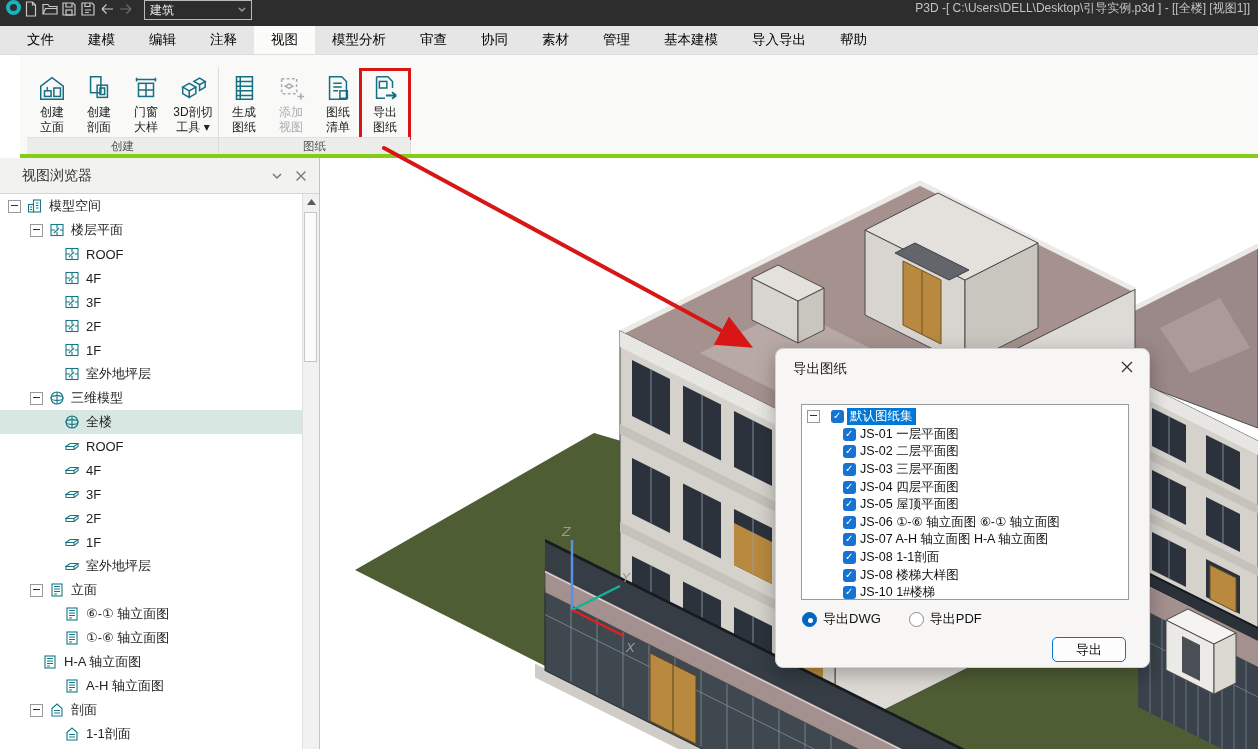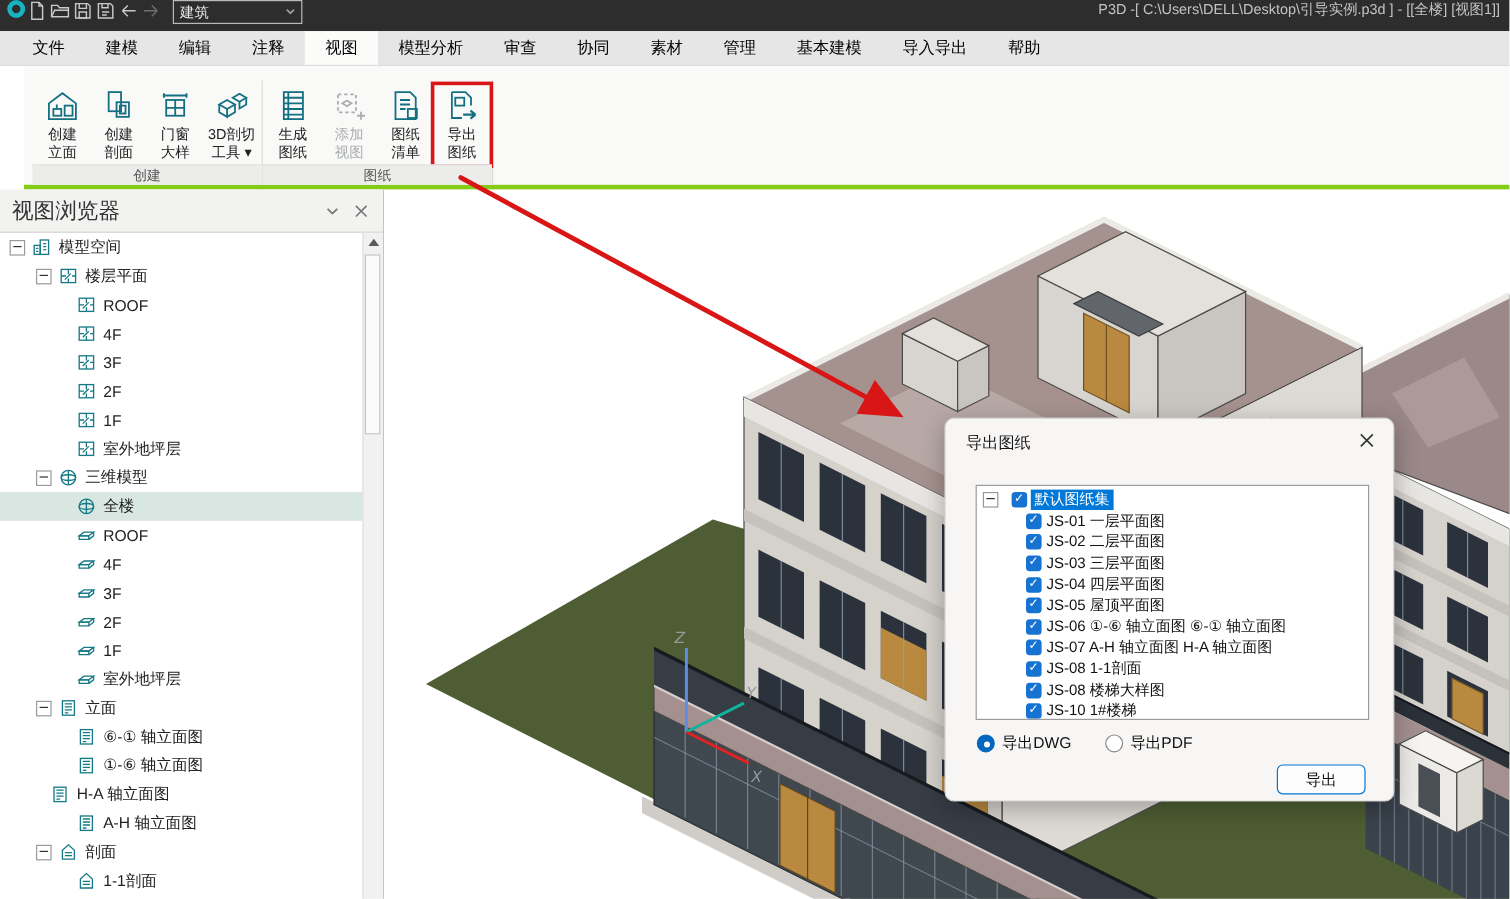--- a/index.html
+++ b/index.html
@@ -31,39 +31,39 @@
   .rbtn .blabel{font-size:12px;line-height:1.25;color:#222;text-align:center;white-space:pre-line;}
   .rbtn.disabled{color:#a9adb0;}
   .rbtn.disabled .blabel{color:#a9adb0;}
   .rbtn.hl{outline:3px solid #d81616;outline-offset:0px;}
   .rlabel{height:16px;background:#ececeb;border-top:1px solid #e2e2e1;font-size:11.5px;color:#555;
           display:flex;align-items:center;justify-content:center;}
   
   .workarea{display:flex;height:596px;}
   .panel{width:320px;background:#fff;border-right:1px solid #c4c4c4;position:relative;box-sizing:border-box;}
   .phead{height:35px;background:#f2f2f1;border-bottom:1px solid #d5d5d5;display:flex;align-items:center;padding:0 10px;}
-  .ptitle{font-size:18px;color:#333;flex:1;}
+  .ptitle{font-size:14px;color:#333;flex:1;margin-left:12px;}
   .pico{width:16px;height:16px;margin-left:8px;color:#777;}
   .pico svg{width:16px;height:16px;stroke:currentColor;fill:none;stroke-width:1.5;}
   .tree{position:absolute;top:36px;left:0;right:16px;bottom:0;overflow:hidden;}
   .trow{height:24px;display:flex;align-items:center;font-size:13px;color:#222;cursor:default;}
   .trow.sel{background:#d9e7e3;}
   .expander{width:11px;height:11px;border:1px solid #9a9a9a;background:#fff;position:relative;margin-right:6px;flex:none;}
   .expander::after{content:'';position:absolute;left:2px;right:2px;top:4px;height:1px;background:#333;}
   .ticon{width:16px;height:16px;margin-right:6px;color:#157a86;flex:none;}
   .ticon svg{width:16px;height:16px;stroke:currentColor;fill:none;stroke-width:1.1;}
   .scroll{position:absolute;top:36px;right:0;width:16px;bottom:0;background:#f1f1f1;border-left:1px solid #e0e0e0;}
   .sb-up{height:16px;display:flex;align-items:center;justify-content:center;}
   .sb-up svg{width:9px;height:6px;fill:#5a5a5a;}
   .sb-thumb{position:absolute;top:18px;left:1px;width:13px;height:150px;background:#fbfbfb;border:1px solid #c6c6c6;box-sizing:border-box;}
   .viewport{flex:1;position:relative;background:#fff;}
   .viewport > svg.scene{position:absolute;inset:0;}
   
   .dialog{position:absolute;left:775px;top:348px;width:373px;height:318px;background:#f7f6f5;
-          border:1px solid #d2d2d2;border-radius:8px;box-shadow:0 6px 20px rgba(0,0,0,.28);z-index:60;margin-left:12px;}
+          border:1px solid #d2d2d2;border-radius:8px;box-shadow:0 6px 20px rgba(0,0,0,.28);z-index:60;}
   .dtitle{position:absolute;left:17px;top:11px;font-size:13.5px;color:#1a1a1a;}
   .dclose{position:absolute;right:13px;top:9px;width:18px;height:18px;color:#333;cursor:pointer;}
   .dclose svg{width:18px;height:18px;stroke:currentColor;stroke-width:1.3;}
   .listbox{position:absolute;left:25px;top:55px;width:328px;height:196px;background:#fff;
            border:1px solid #9b9b9b;box-sizing:border-box;padding:3px 5px;overflow:hidden;}
   .drow{height:17.6px;display:flex;align-items:center;font-size:12.5px;color:#111;}
   .drow .lbl{margin-left:4px;white-space:nowrap;}
   .drow.root .lbl{background:#0078d7;color:#fff;padding:0 3px;margin-left:3px;}
   .drow.child{padding-left:36px;}
   .cb{width:13px;height:13px;border-radius:3px;background:#1673d1;flex:none;position:relative;}

